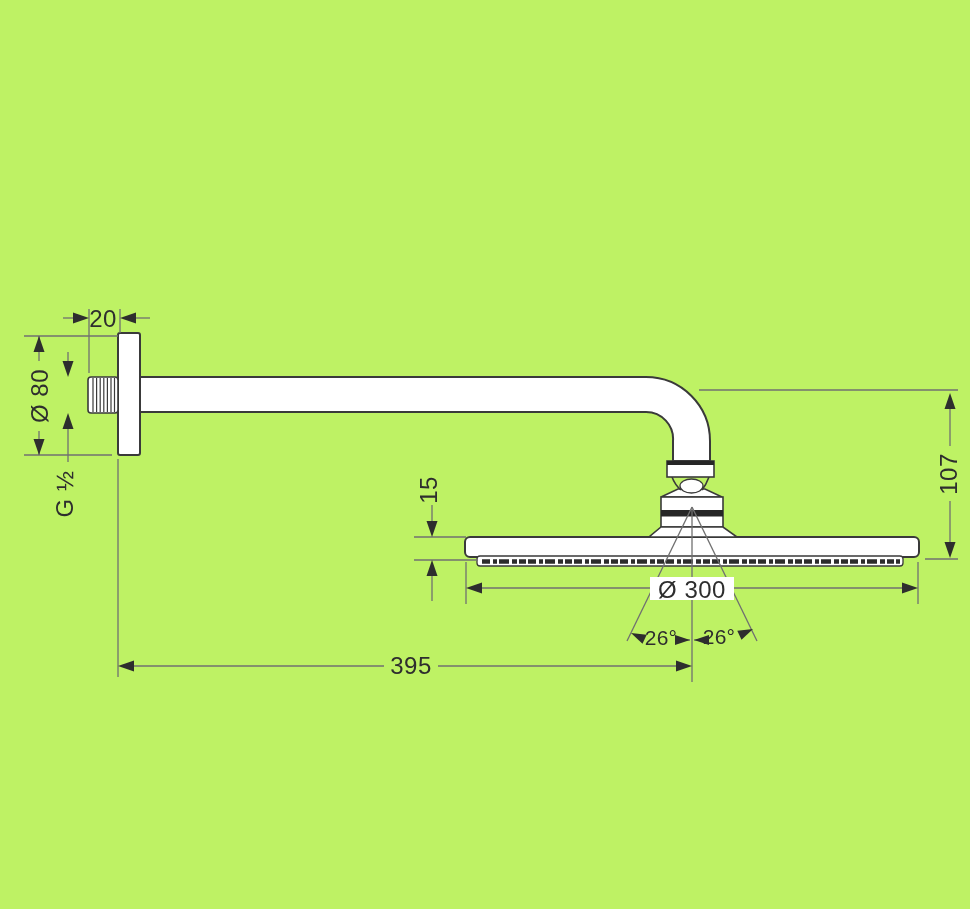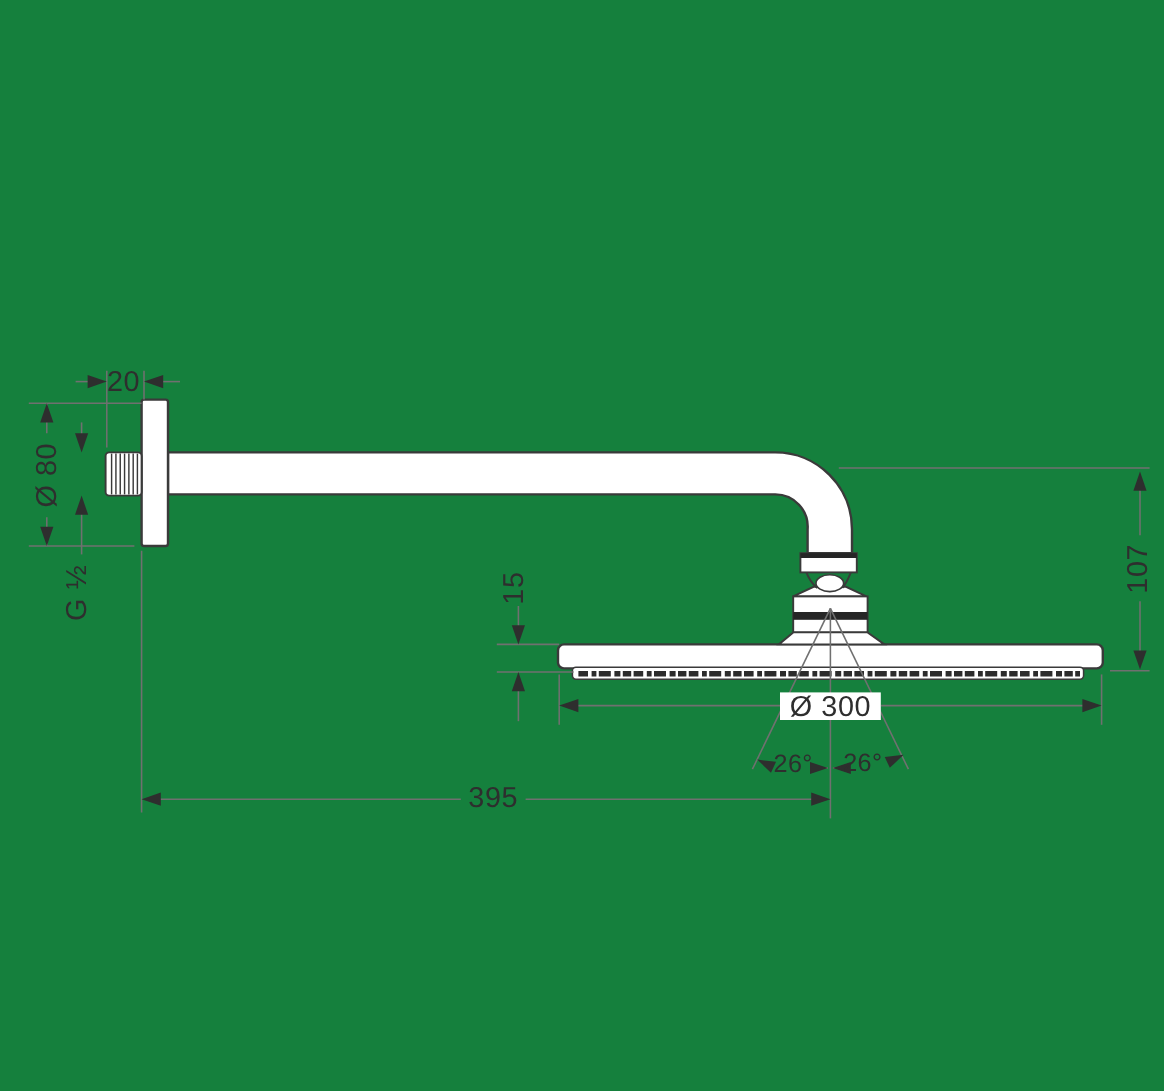--- a/index.html
+++ b/index.html
@@ -1,16 +1,16 @@
 <!DOCTYPE html>
 <html><head>
 <meta charset="utf-8">
 <style>
   html,body{margin:0;padding:0;background:#ffffff;}
-  .page{position:relative;width:970px;height:909px;background:#15803d;overflow:hidden;
+  .page{position:relative;width:970px;height:909px;background:#bef264;overflow:hidden;
         font-family:"Liberation Sans",sans-serif;}
   svg text{font-family:"Liberation Sans",sans-serif;fill:#2e2e2e;}
   .dim-num{font-size:24px;letter-spacing:0.5px;}
   .dim-angle{font-size:21px;letter-spacing:0.3px;}
 </style>
 </head>
 <body>
 
 <div class="page">
 <svg width="970" height="909" viewBox="0 0 970 909">

